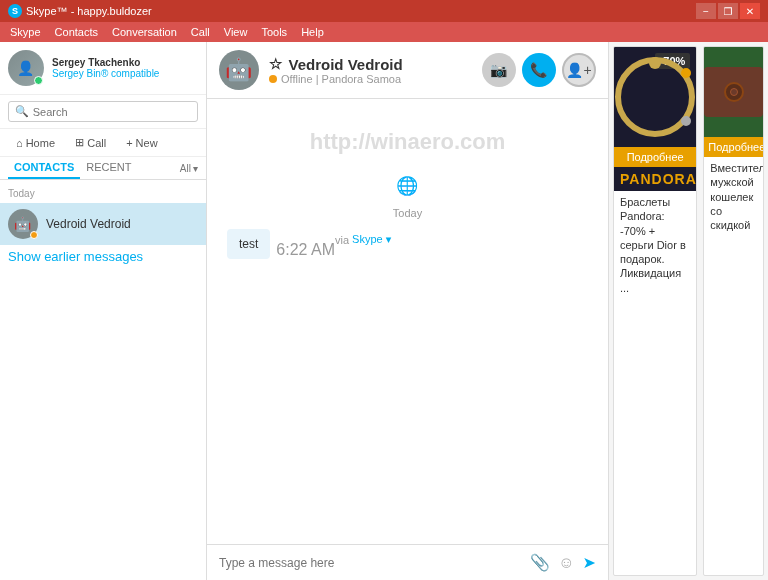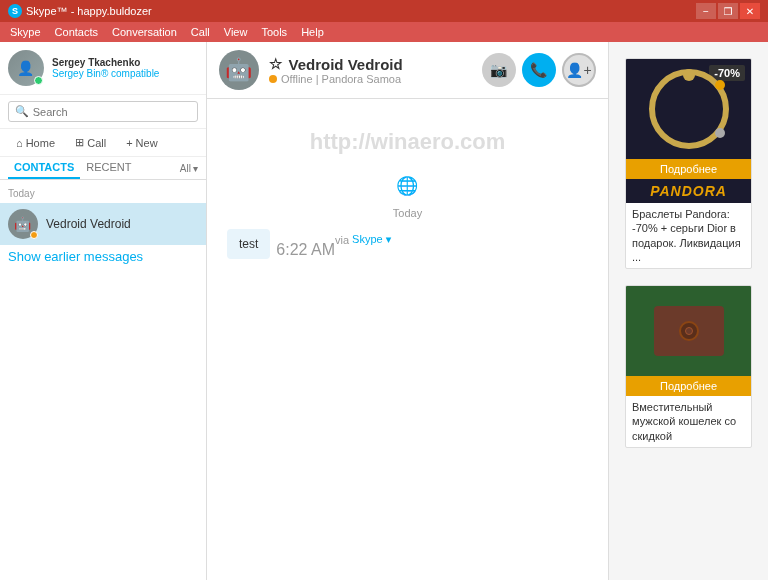--- a/index.html
+++ b/index.html
@@ -108,21 +108,21 @@
     .via-skype { font-size: 11px; color: #999; margin-top: 4px; display: flex; align-items: center; gap: 3px; }
     .via-link { color: #00aff0; cursor: pointer; }
 
     
     .chat-input-area { border-top: 1px solid #ddd; padding: 8px 12px; display: flex; align-items: center; gap: 8px; background: #fff; }
     .chat-input { flex: 1; border: none; outline: none; font-size: 12px; color: #999; }
     .input-action-btn { border: none; background: transparent; cursor: pointer; font-size: 16px; color: #aaa; }
     .input-action-btn.send { color: #00aff0; }
 
     
-    .ad-area { width: 160px; background: #f5f5f5; border-left: 1px solid #ddd; overflow-y: auto; flex-shrink: 0; padding: 16px; display: flex; flex-direction: column; gap: 16px; }
+    .ad-area { width: 160px; background: #f5f5f5; border-left: 1px solid #ddd; overflow-y: auto; flex-shrink: 0; padding: 4px; display: flex; flex-direction: row; gap: 6px; }
     .ad-block { background: #fff; border: 1px solid #ddd; border-radius: 2px; overflow: hidden; }
     .ad-image { height: 100px; background: #1a1a2e; display: flex; align-items: center; justify-content: center; position: relative; }
     .ad-image-2 { height: 90px; background: #2c5f2e; display: flex; align-items: center; justify-content: center; }
     .ad-badge { position: absolute; top: 6px; right: 6px; background: #333; color: white; font-size: 11px; font-weight: bold; padding: 2px 5px; border-radius: 2px; }
     .ad-brand-text { color: #e8a000; font-size: 14px; font-weight: bold; letter-spacing: 1px; }
     .ad-desc { padding: 4px 6px; font-size: 11px; color: #333; line-height: 1.3; }
 
     
     .robot-avatar { width: 40px; height: 40px; border-radius: 50%; background: #7f8c8d; position: relative; overflow: hidden; display: flex; align-items: center; justify-content: center; }
     .robot-head { font-size: 22px; }
@@ -264,41 +264,53 @@
         <div class="via-skype">
           <span>via</span>
           <span class="via-link">
             <span>Skype</span>
             <span>▾</span>
           </span>
         </div>
       </div>
     </div>
 
+    <div class="chat-input-area">
+      <input class="chat-input" type="text" placeholder="Type a message here" style="">
+      <button class="input-action-btn">
+        <span>📎</span>
+      </button>
+      <button class="input-action-btn">
+        <span>☺</span>
+      </button>
+      <button class="input-action-btn send">
+        <span>➤</span>
+      </button>
+    </div>
 
   </div>
 
   <div class="ad-area">
 
     <div class="ad-block">
       <div class="ad-image">
         <div class="ad-badge">-70%</div>
 
         <div style="text-align:center;">
           <div style="width:80px;height:80px;border-radius:50%;border:6px solid #c9a84c;position:relative;display:flex;align-items:center;justify-content:center;">
             <div style="width:12px;height:12px;border-radius:50%;background:#c9a84c;position:absolute;top:-6px;left:50%;transform:translateX(-50%);"></div>
             <div style="width:10px;height:10px;border-radius:50%;background:#e8a000;position:absolute;top:5px;right:-2px;"></div>
             <div style="width:10px;height:10px;border-radius:50%;background:#aaa;position:absolute;bottom:5px;right:-2px;"></div>
           </div>
         </div>
       </div>
       <div style="background:#e8a000;">
         <div style="color:white;font-size:11px;text-align:center;padding:4px;cursor:pointer;">Подробнее</div>
       </div>
-      <div style="background:#1a1a2e;padding:4px 6px;text-align:center;font-style:italic;">
+      <div style="background:#1a1a2e;padding:4px 6px;text-align:center;">
         <span class="ad-brand-text">PANDORA</span>
       </div>
       <div class="ad-desc">Браслеты Pandora: -70% + серьги Dior в подарок. Ликвидация ...</div>
     </div>
 
     <div class="ad-block">
       <div class="ad-image-2">
 
         <div style="width:70px;height:50px;background:#6b3a2a;border-radius:4px;position:relative;display:flex;align-items:center;justify-content:center;">
           <div style="width:20px;height:20px;border-radius:50%;background:#5a2e1a;border:2px solid #8b4513;display:flex;align-items:center;justify-content:center;">

